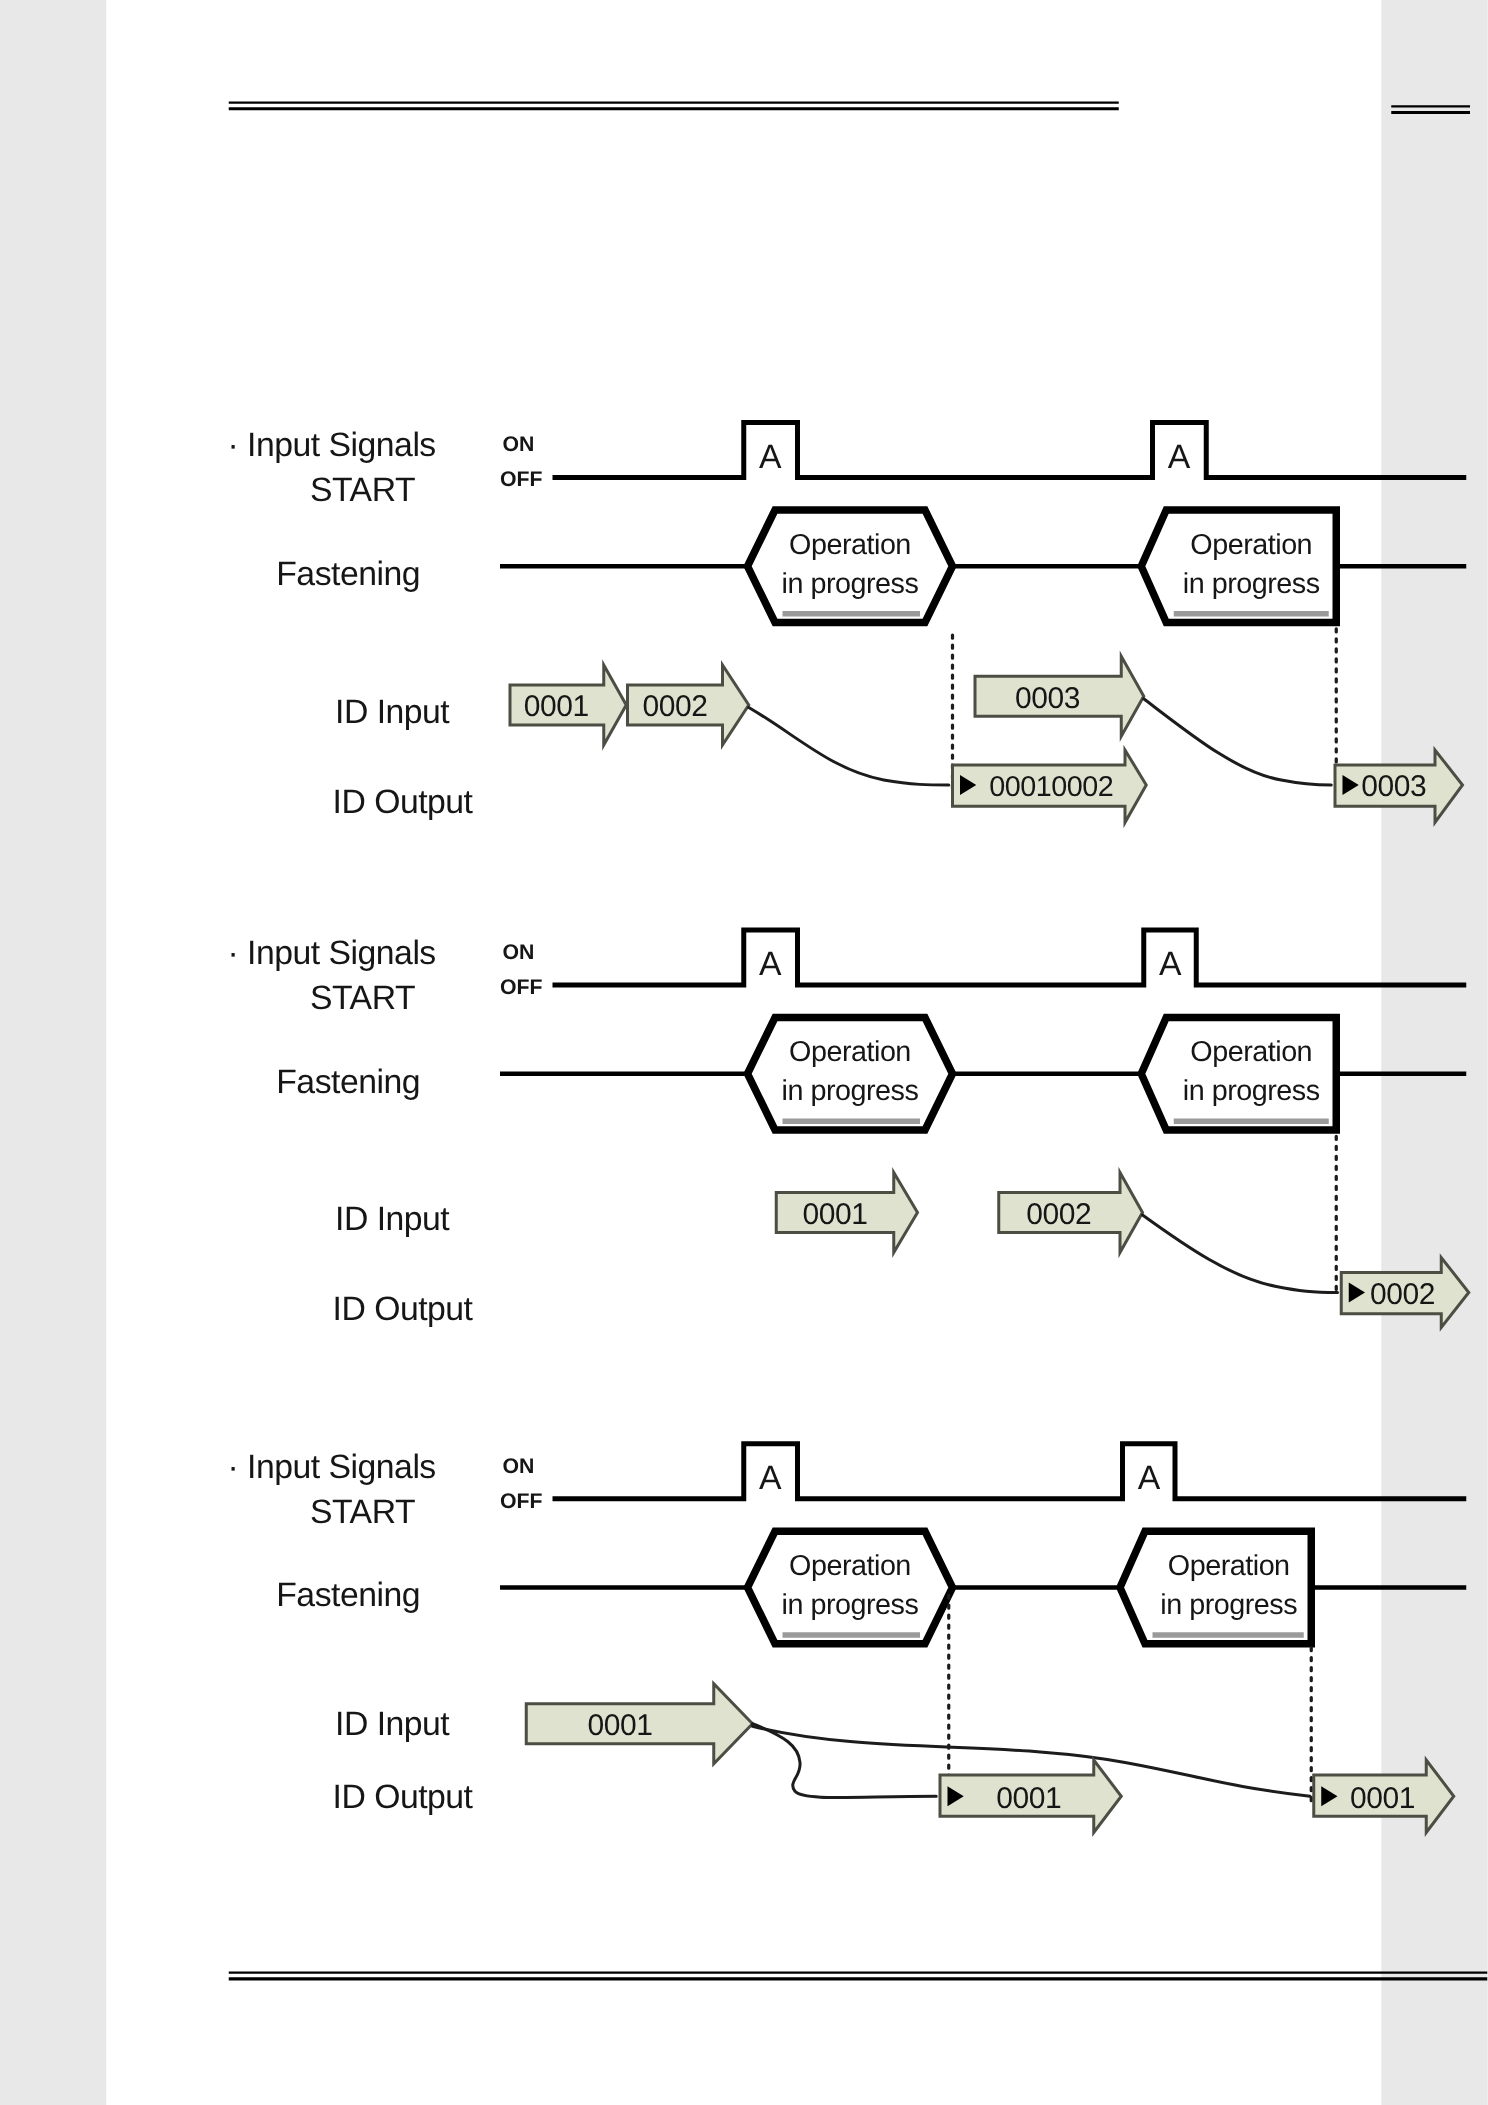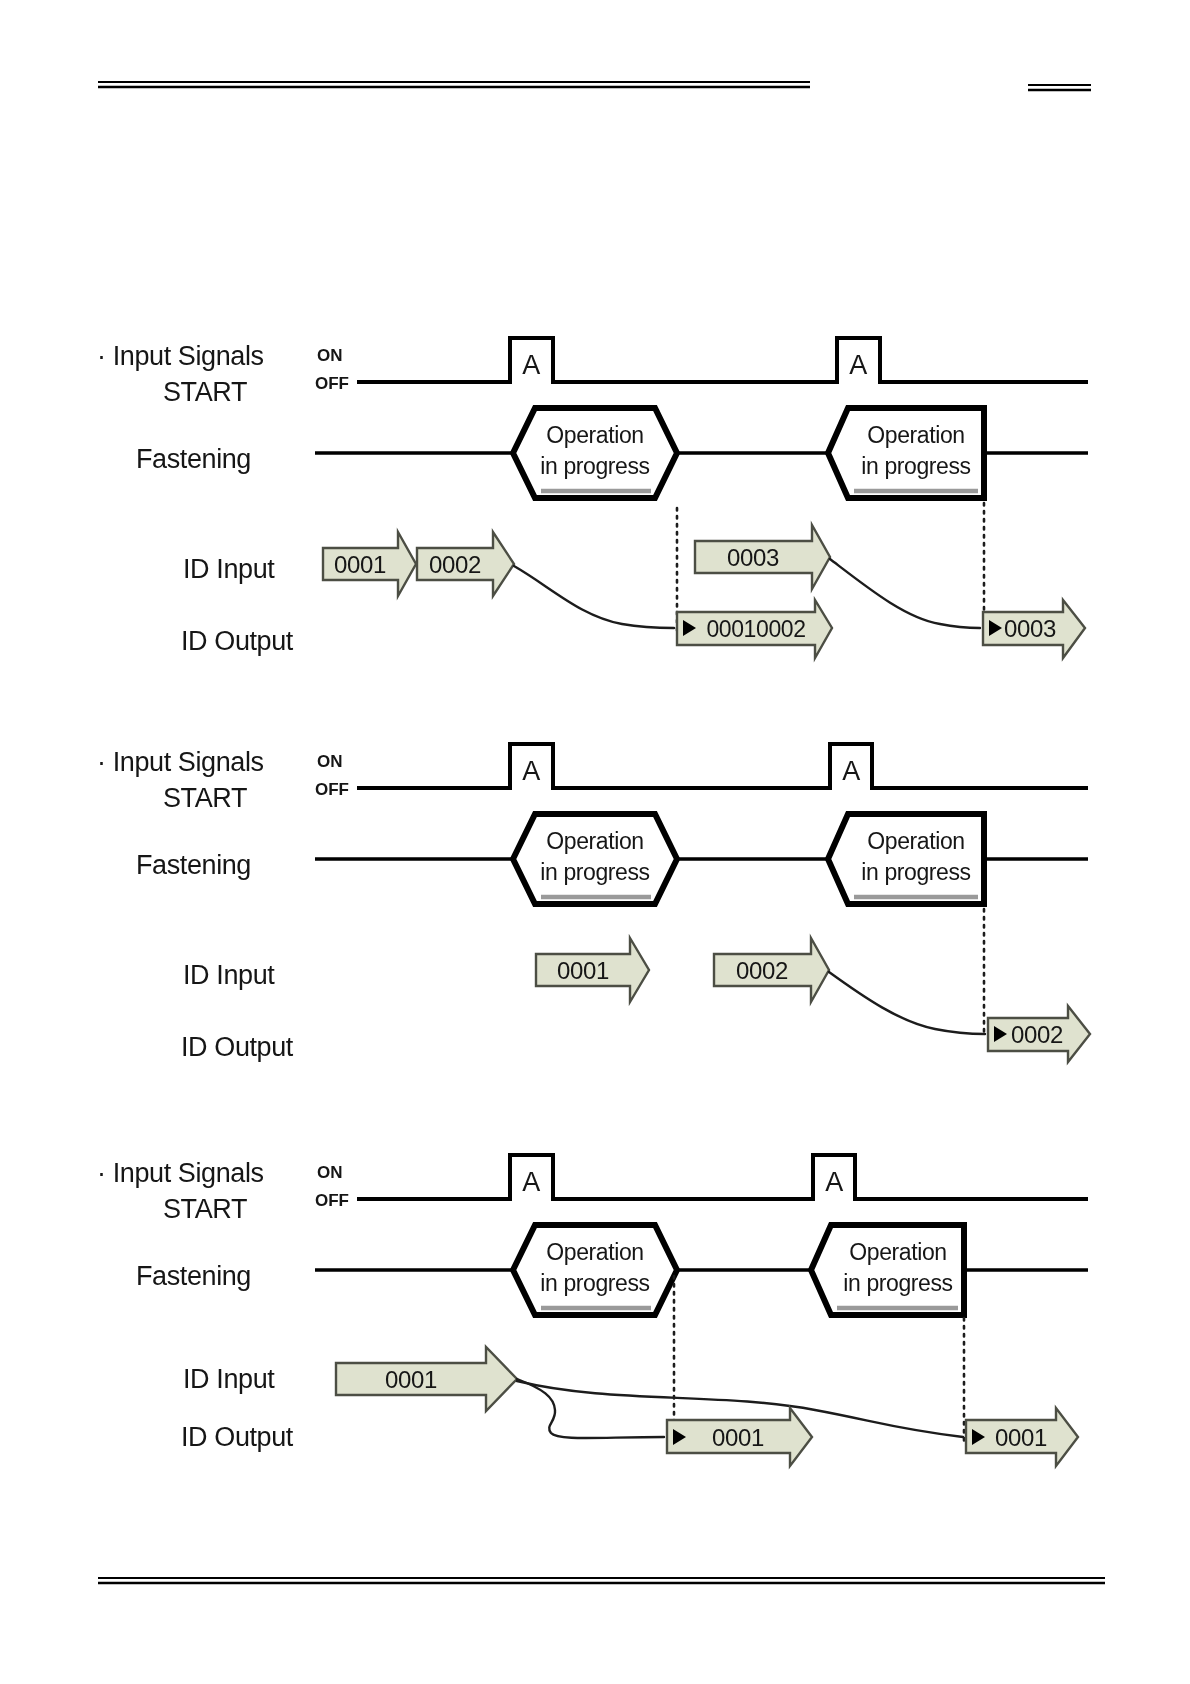--- a/index.html
+++ b/index.html
@@ -1,17 +1,17 @@
 <!DOCTYPE html>
 <html><head>
 <meta charset="utf-8">
 <style>
   html,body{margin:0;padding:0;background:#e8e8e8;}
   .page{
-    width:1190px;height:1684px;background:#ffffff;position:relative;
+    width:1020px;height:1684px;background:#ffffff;position:relative;
     margin:0 auto;font-family:"Liberation Sans",sans-serif;
   }
   svg{position:absolute;left:0;top:0;}
   text{font-family:"Liberation Sans",sans-serif;fill:#161616;letter-spacing:-0.4px;}
   .lbl{font-size:27px;}
   .sm{font-size:17px;font-weight:bold;letter-spacing:0;}
   .pulse-a{font-size:27px;}
   .op{font-size:23px;}
   .val{font-size:24px;}
   .valsm{font-size:23px;}

